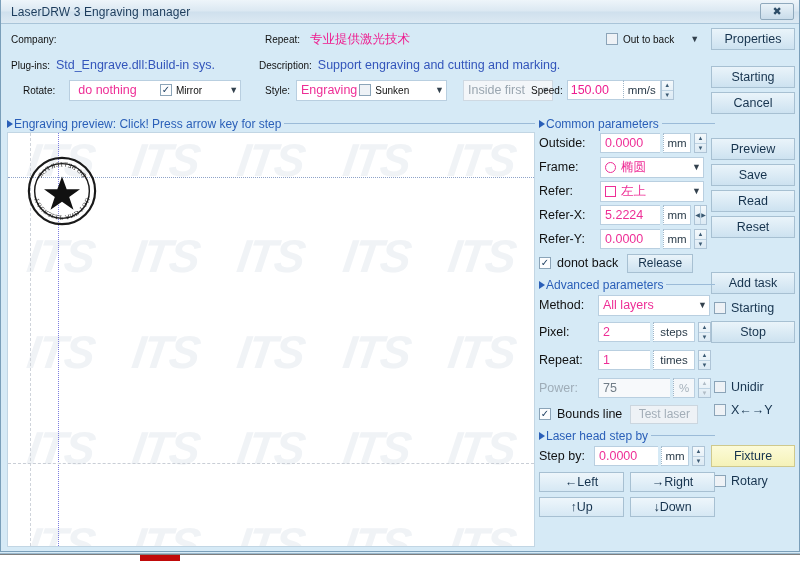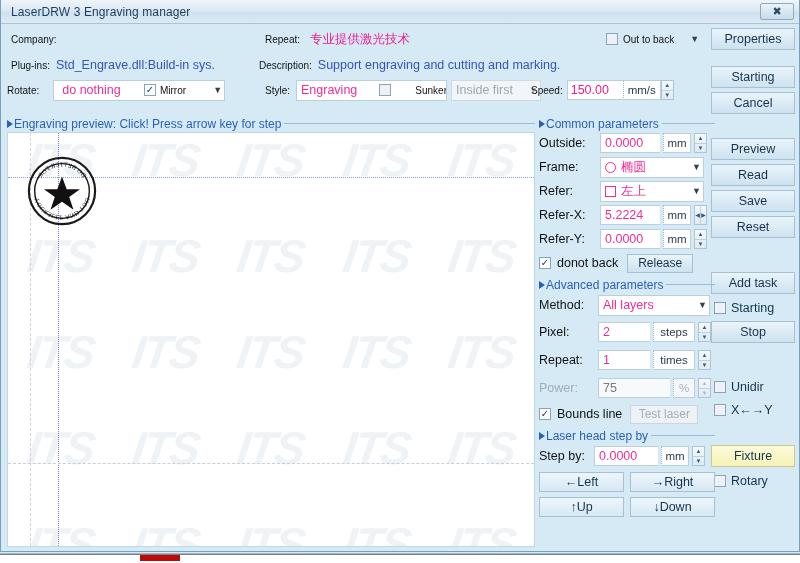--- a/index.html
+++ b/index.html
@@ -283,39 +283,39 @@
       <div class="row" style="left:10px; top:30px;">
         <span class="lbl">Plug-ins:</span>
         <span class="lbl-blue" style="margin-left:6px;">Std_Engrave.dll:Build-in sys.</span>
       </div>
 
       <div class="row" style="left:258px; top:30px;">
         <span class="lbl">Description:</span>
         <span class="lbl-blue" style="margin-left:6px;">Support engraving and cutting and marking.</span>
       </div>
 
-      <div class="row" style="left:6px; top:55px;">
+      <div class="row" style="left:22px; top:55px;">
         <span class="lbl">Rotate:</span>
         <div class="combo" style="width:172px; margin-left:14px;">
           <span style="padding-left:4px;">do nothing</span>
           <span class="chk" style="margin-left:auto;">✓</span>
           <span class="lbl" style="margin-left:4px;">Mirror</span>
           <span class="caret">▼</span>
         </div>
       </div>
 
       <div class="row" style="left:264px; top:55px;">
         <span class="lbl">Style:</span>
-        <div class="combo" style="width:151px; margin-left:6px;gap:20px;">
+        <div class="combo" style="width:151px; margin-left:6px;">
           <span>Engraving</span>
           <span class="chk off" style="margin-left:2px;">✓</span>
           <span class="lbl" style="margin-left:4px;">Sunken</span>
           <span class="caret">▼</span>
         </div>
-        <div class="combo disabled" style="width:90px; margin-left:4px;">
+        <div class="combo disabled" style="width:90px; margin-left:16px;">
           <span>Inside first</span>
           <span class="caret">▼</span>
         </div>
       </div>
 
       <div class="row" style="left:530px; top:55px;">
         <span class="lbl">Speed:</span>
         <div class="field" style="width:56px; margin-left:4px; border-right:none;">
           <span>150.00</span>
         </div>
@@ -336,24 +336,24 @@
           <span>Starting</span>
         </div>
       <div class="btn">
           <span>Cancel</span>
         </div>
       <div style="height:20px;"></div>
       <div class="btn">
           <span>Preview</span>
         </div>
       <div class="btn">
+          <span>Save</span>
+        </div>
+      <div class="btn">
           <span>Read</span>
-        </div>
-      <div class="btn">
-          <span>Save</span>
         </div>
       <div class="btn">
           <span>Reset</span>
         </div>
       <div style="height:30px;"></div>
       <div class="btn">
           <span>Add task</span>
         </div>
       <div class="chkrow">
         <span class="chk off">✓</span>

